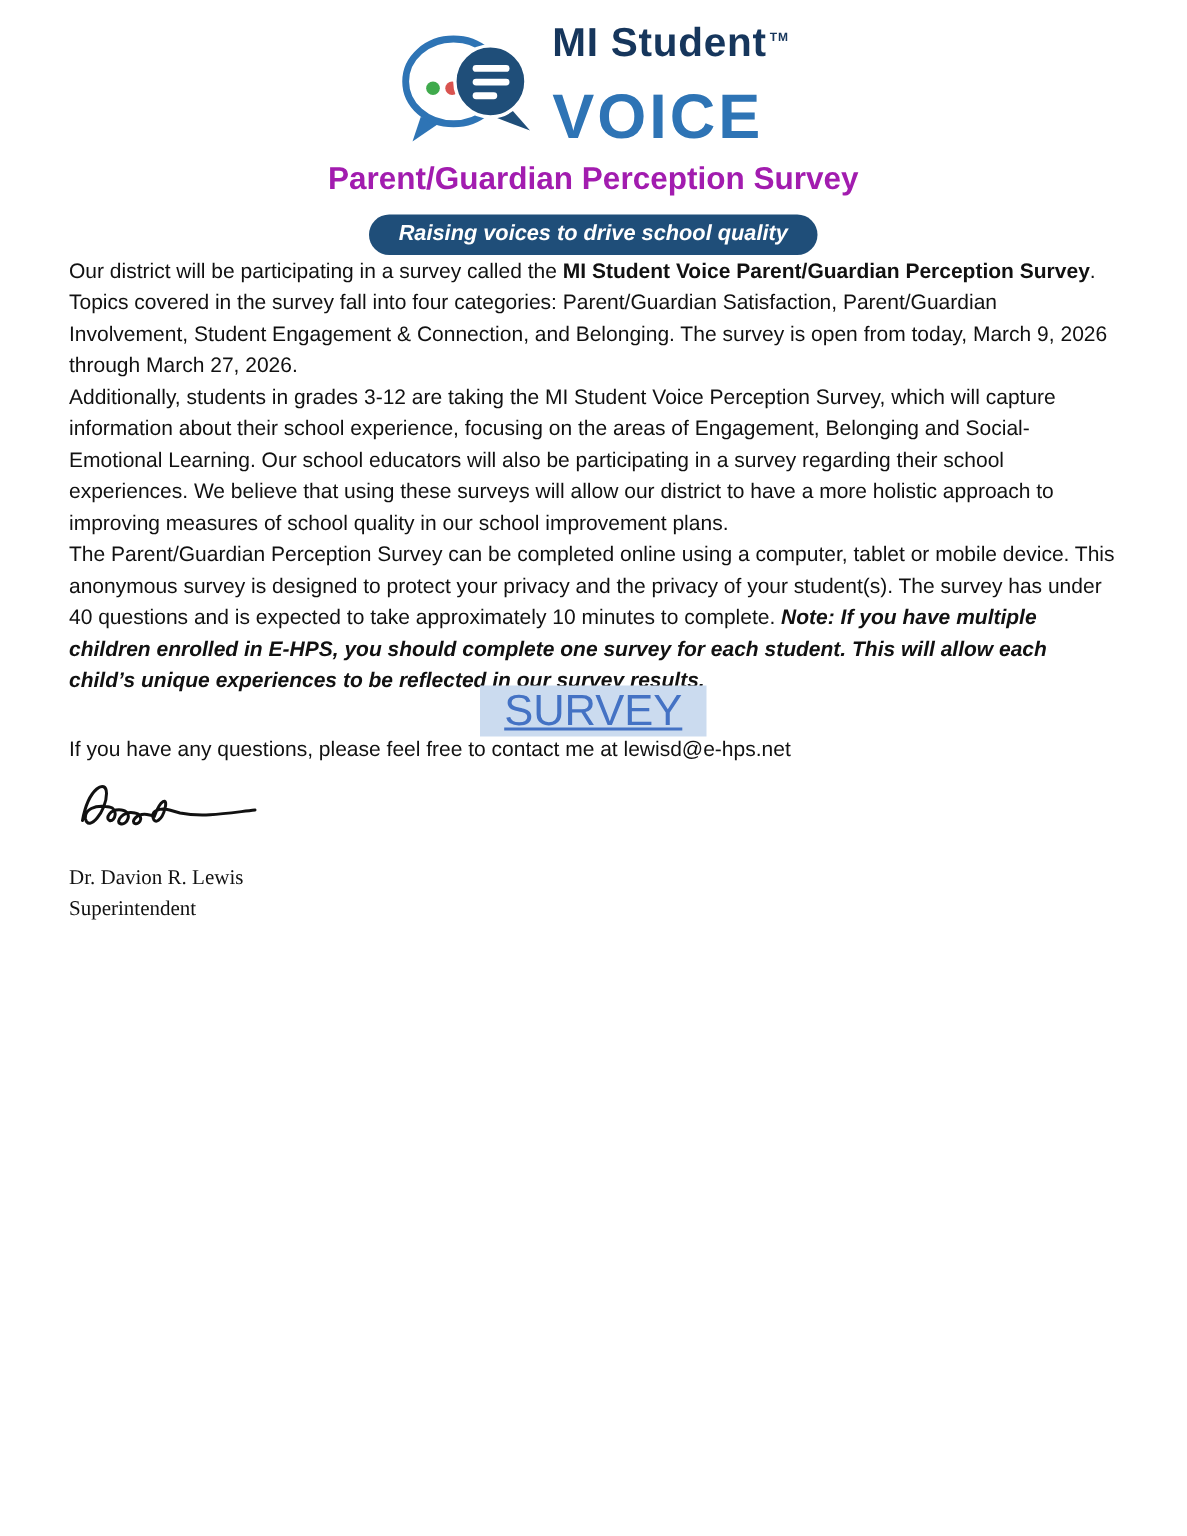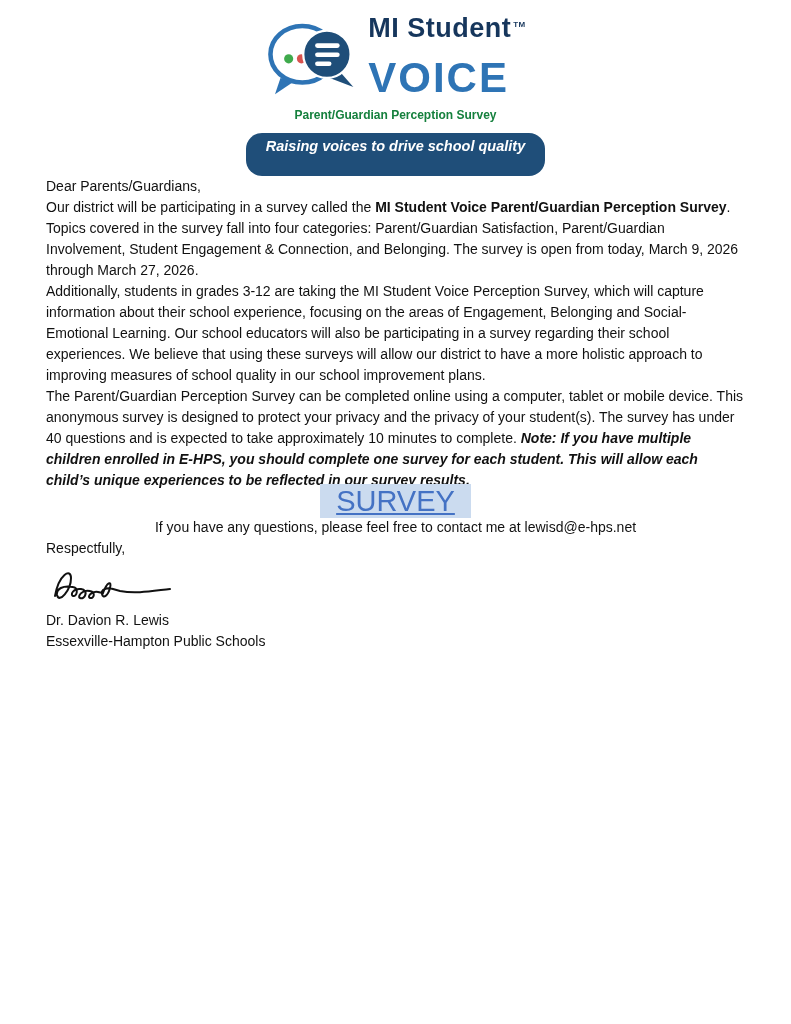--- a/index.html
+++ b/index.html
@@ -43,32 +43,32 @@
   }
   .brand-bottom {
     font-size: 42px;
     font-weight: 800;
     color: #2e74b5;
     letter-spacing: 2px;
     margin-top: 15px;
   }
   .logo-subtitle {
     margin-top: 9px;
-    font-size: 12px;
+    font-size: 21px;
     font-weight: 700;
-    color: #15803d;
+    color: #a21caf;
   }
   .tagline-pill {
     margin-top: 11px;
     background: #1f4e79;
     color: #ffffff;
     font-style: italic;
     font-size: 14.5px;
     font-weight: 600;
-    padding: 5px 20px 22px 20px;
+    padding: 5px 20px 6px 20px;
     border-radius: 16px;
   }
 
   
   .letter-body { font-size: 14px; line-height: 21px; }
   .letter-body p { margin: 0; }
   .date { margin-top: 74px; }
   .salutation { margin-top: 48px; }
   .para { margin-top: 20px; }
   .para strong { font-weight: 700; text-align: center; }
@@ -81,24 +81,24 @@
   }
   .survey-link {
     font-size: 29px;
     color: #4472c4;
     text-decoration: underline;
     background: #cbdbef;
     padding: 1px 16px;
     cursor: pointer;
   }
 
-  .contact-line { margin-top: 22px; text-align: center; }
+  .contact-line { margin-top: 22px; }
   .closing { margin-top: 26px; }
   .signature-svg { display: block; margin-top: 5px; margin-left: 2px; }
-  .sig-block { margin-top: 2px; }
+  .sig-block { margin-top: 16px; font-family: Liberation Serif, serif; }
   .sig-block p { margin: 0; line-height: 21px; }
 </style>
 </head>
 <body>
 
 <div class="page">
 
   <header class="logo-block">
     <div class="logo-row">
       <svg class="logo-icon" viewBox="0 0 110 90" aria-hidden="true">
@@ -120,38 +120,36 @@
         <div class="brand-bottom">VOICE</div>
       </div>
     </div>
     <div class="logo-subtitle">Parent/Guardian Perception Survey</div>
     <div class="tagline-pill">Raising voices to drive school quality</div>
   </header>
 
   <main class="letter-body">
 
 
-    <p class="salutation">Dear Parents/Guardians,</p>
 
     <p class="para"><span>Our district will be participating in a survey called the </span><strong>MI Student Voice Parent/Guardian Perception Survey</strong><span>. Topics covered in the survey fall into four categories:  Parent/Guardian Satisfaction, Parent/Guardian Involvement, Student Engagement &amp; Connection, and Belonging.  The survey is open from today, March 9, 2026 through March 27, 2026.</span></p>
 
     <p class="para">Additionally, students in grades 3-12 are taking the MI Student Voice Perception Survey, which will capture information about their school experience, focusing on the areas of Engagement, Belonging and Social-Emotional Learning.  Our school educators will also be participating in a survey regarding their school experiences.  We believe that using these surveys will allow our district to have a more holistic approach to improving measures of school quality in our school improvement plans.</p>
 
     <p class="para"><span>The Parent/Guardian Perception Survey can be completed online using a computer, tablet or mobile device. This anonymous survey is designed to protect your privacy and the privacy of your student(s). The survey has under 40 questions and is expected to take approximately 10 minutes to complete. </span><span class="note-bi">Note: If you have multiple children enrolled in E-HPS, you should complete one survey for each student.  This will allow each child’s unique experiences to be reflected in our survey results.</span></p>
 
 
     <p class="survey-link-wrap"><a class="survey-link" href="#">SURVEY</a></p>
 
     <p class="contact-line">If you have any questions, please feel free to contact me at lewisd@e-hps.net</p>
 
-    <p class="closing">Respectfully,</p>
 
     <svg class="signature-svg" width="130" height="44" viewBox="0 0 130 44" aria-hidden="true">
       <path d="M7 32 C11 10 23 4 23 14 C23 26 11 40 9 31 C8 25 15 21 25 23 C31 24 29 33 25 32 C22 31 25 24 33 25 C41 26 37 36 32 34 C29 33 34 25 42 27 C48 28 46 35 42 34 C39 33 43 27 50 28 L55 29 C59 18 64 16 62 24 C60 32 55 35 54 30 C53 26 58 23 65 25 L72 27 C88 30 104 27 122 25" stroke="#111111" stroke-width="2" fill="none" stroke-linecap="round"></path>
     </svg>
 
     <div class="sig-block">
       <p>Dr. Davion R. Lewis</p>
-      <p>Essexville-Hampton Public Schools</p>
+      <p>Superintendent</p>
     </div>
 
   </main>
 </div>
 
 </body></html>

